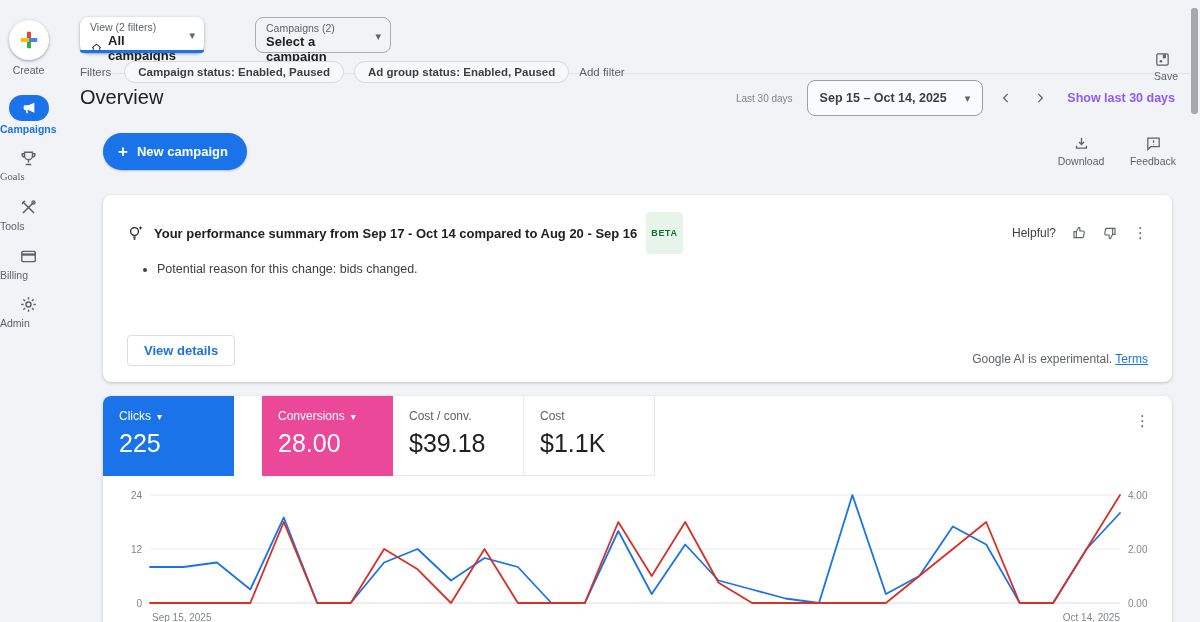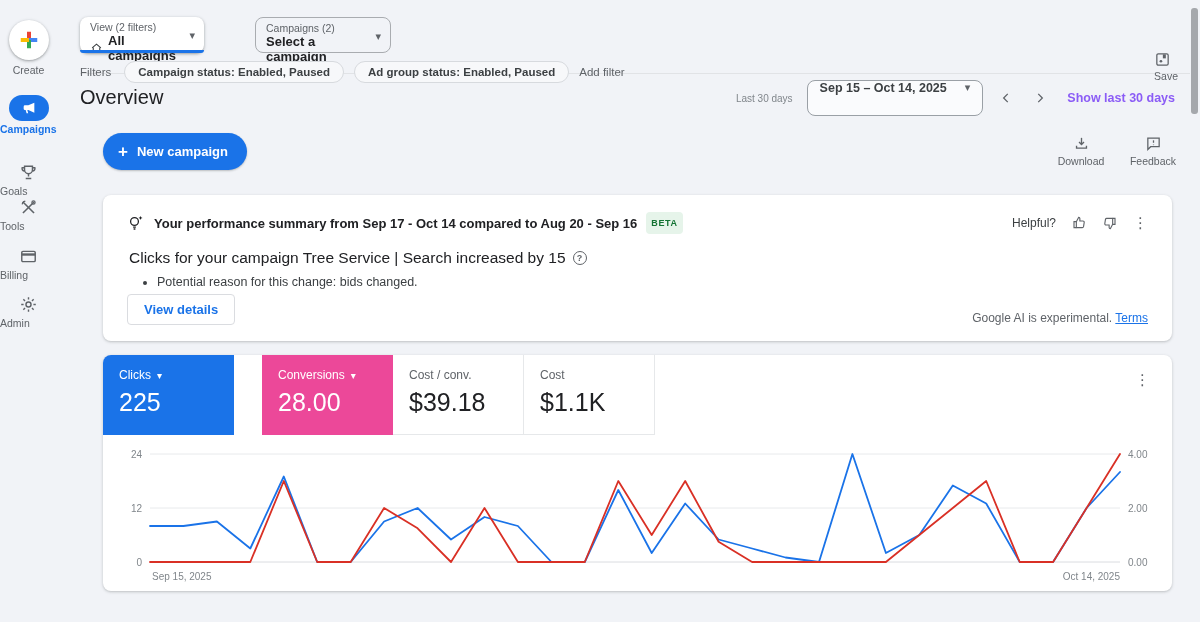--- a/index.html
+++ b/index.html
@@ -45,21 +45,21 @@
   .add-filter { font-size:11.5px; color:#5f6368; cursor:pointer; }
 
   .save-wrap { position:absolute; right:22px; top:51px; text-align:center; cursor:pointer; color:#5f6368; }
   .save-wrap .rail-label { margin-top:2px; }
 
   .header-row { position:relative; height:50px; }
   .page-title { position:absolute; left:23px; top:12px; font-size:20px; color:#202124; }
   .range-cluster { position:absolute; right:25px; top:6px; display:flex; align-items:center; }
   .range-shortcut { font-size:10px; color:#80868b; margin-right:14px; }
   .date-box { border:1px solid #9aa0a6; background:#fafbfd; border-radius:8px; height:36px;
-    padding:0 12px; display:flex; align-items:flex-start; gap:18px; cursor:pointer; }
+    padding:0 12px; display:flex; align-items:center; gap:18px; cursor:pointer; }
   .date-box .date-text { font-size:12.5px; font-weight:bold; color:#3c4043; }
   .date-box .caret { color:#5f6368; font-size:11px; }
   .chev-btn { width:34px; height:34px; display:flex; align-items:center; justify-content:center; color:#5f6368; cursor:pointer; }
   .chev-btn.first { margin-left:6px; }
   .show-last { font-size:12.5px; font-weight:bold; color:#8b5cf6; margin-left:10px; cursor:pointer; }
 
   .actions-row { position:relative; height:63px; }
   .new-campaign { position:absolute; left:46px; top:9px; height:37px; border-radius:19px; background:#1a73e8;
     color:#fff; display:flex; align-items:center; gap:9px; padding:0 19px 0 15px; cursor:pointer;
     box-shadow:0 1px 2px rgba(60,64,67,.3); }
@@ -67,26 +67,26 @@
   .new-campaign .lbl { font-size:13px; font-weight:bold; }
   .mini-action { position:absolute; top:11px; width:62px; text-align:center; color:#5f6368; cursor:pointer; }
   .mini-action .rail-label { margin-top:3px; }
   .mini-action.download { right:88px; }
   .mini-action.feedback { right:16px; }
   .mini-action .ico { display:flex; justify-content:center; }
 
   
   .card { background:#fff; border-radius:8px; margin-left:46px; width:1069px;
     box-shadow:0 1px 2px rgba(60,64,67,.18),0 1px 3px 1px rgba(60,64,67,.08); }
-  .summary-card { margin-top:8px; height:146px; padding:17px 24px 16px; position:relative; }
+  .summary-card { margin-top:8px; height:187px; padding:17px 24px 16px; position:relative; }
   .sum-head { display:flex; align-items:center; justify-content:space-between; }
   .sum-head-left { display:flex; align-items:center; gap:9px; }
   .sum-head-title { font-size:13px; font-weight:bold; color:#202124; }
   .beta-badge { font-size:9px; font-weight:bold; letter-spacing:.6px; color:#137333; background:#e6f4ea;
-    border-radius:4px; padding:6px 5px; }
+    border-radius:4px; padding:16px 5px; }
   .sum-head-right { display:flex; align-items:center; gap:15px; color:#3c4043; }
   .helpful-label { font-size:12px; font-weight:normal; }
   .thumb-btn { color:#5f6368; cursor:pointer; display:flex; }
   .kebab { color:#5f6368; font-size:15px; letter-spacing:0; cursor:pointer; line-height:1;
     font-family:"DejaVu Sans", sans-serif; }
   .sum-headline { margin:15px 0 0 2px; font-size:15.5px; color:#202124; display:flex; align-items:center; gap:7px; }
   .help-ico { width:14px; height:14px; border:1.4px solid #5f6368; border-radius:50%; font-size:9px; font-weight:bold;
     color:#5f6368; display:inline-flex; align-items:center; justify-content:center; }
   .sum-bullet { margin:8px 0 0 30px; font-size:12.5px; color:#3c4043; }
   .sum-footer { position:absolute; left:24px; right:24px; bottom:16px; display:flex; align-items:flex-end; justify-content:space-between; }
@@ -133,21 +133,21 @@
     <div class="nav-pill">
       <span>
         <svg width="16" height="16" viewBox="0 0 24 24" fill="#fff">
           <path d="M20 4l-9 4H6a2 2 0 0 0-2 2v3a2 2 0 0 0 2 2h1l1.4 5h2.4l-1.3-5H11l9 4V4z"></path>
         </svg>
       </span>
     </div>
     <div class="rail-label">Campaigns</div>
   </div>
 
-  <div class="nav-item" style="top:161px;">
+  <div class="nav-item" style="top:147px;font-family:Liberation Serif, serif;">
     <div class="nav-ico">
       <svg width="19" height="19" viewBox="0 0 24 24" fill="none" stroke="#5f6368" stroke-width="1.8">
         <path d="M7 4h10v4.5a5 5 0 0 1-10 0V4z"></path>
         <path d="M7 6H4a3 3 0 0 0 3 4M17 6h3a3 3 0 0 1-3 4"></path>
         <path d="M12 13.5V17M8.5 19.5h7"></path>
       </svg>
     </div>
     <div class="rail-label">Goals</div>
   </div>
 
@@ -306,24 +306,20 @@
           </svg>
         </span>
         <span class="thumb-btn">
           <svg width="16" height="16" viewBox="0 0 24 24" fill="none" stroke="#5f6368" stroke-width="1.7" transform="rotate(180)">
             <path d="M8 10l3.5-6.5c1 0 1.8.8 1.8 1.8V9h4.6a1.9 1.9 0 0 1 1.9 2.2l-1 6.3A1.9 1.9 0 0 1 16.9 19H8z"></path>
             <path d="M8 10H4.5v9H8"></path>
           </svg>
         </span>
         <span class="kebab">⋮</span>
       </div>
-    </div>
-    <div class="sum-headline">
-      <span>Clicks for your campaign Tree Service | Search increased by 15</span>
-      <span class="help-ico">?</span>
     </div>
     <ul class="sum-bullet">
       <li>Potential reason for this change: bids changed.</li>
     </ul>
     <div class="sum-footer">
       <button class="view-details">View details</button>
       <span class="disclaimer">
         <span>Google AI is experimental.</span>
         <a>Terms</a>
       </span>

